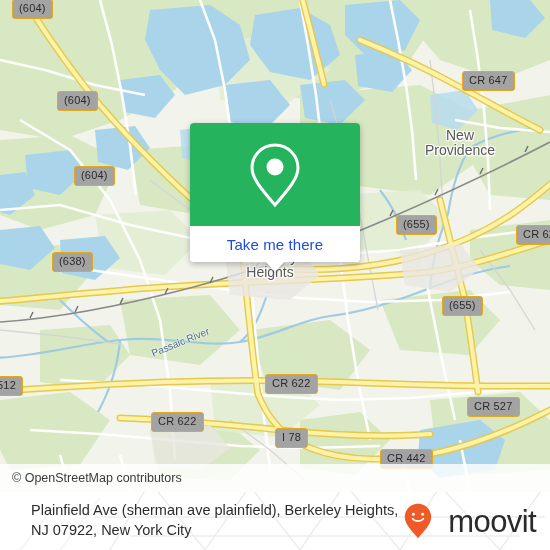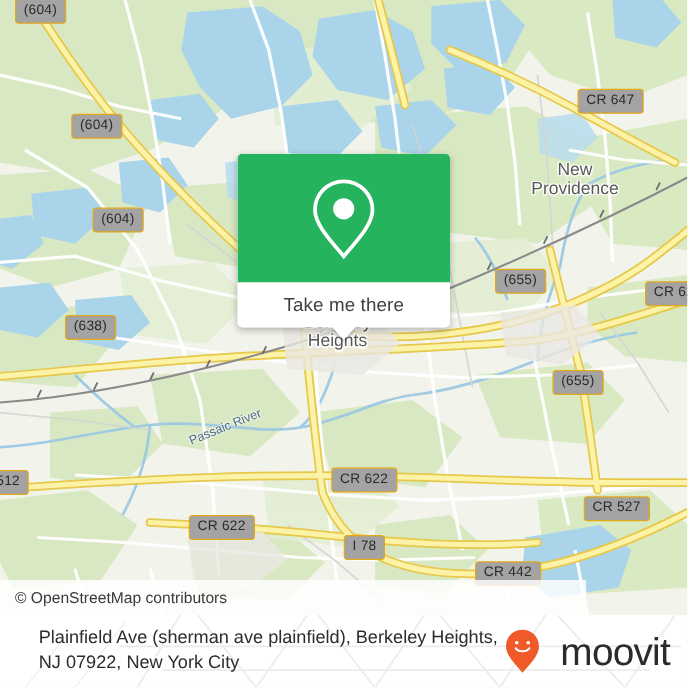--- a/index.html
+++ b/index.html
@@ -101,40 +101,40 @@
   .callout-bottom {
     height: 36px;
     background: #ffffff;
     display: flex;
     align-items: center;
     justify-content: center;
   }
   .callout-action {
     font-family: "Liberation Sans", sans-serif;
     font-size: 15px;
-    color: #404040;
+    color: #1d4ed8;
     letter-spacing: .1px;
   }
   .callout-tail {
     position: absolute;
     left: 265px;
     top: 261px;
     width: 0; height: 0;
     border-left: 10px solid transparent;
     border-right: 10px solid transparent;
     border-top: 11px solid #ffffff;
     filter: drop-shadow(0 2px 1px rgba(0,0,0,.18));
   }
 
   
   .attribution {
     position: absolute;
     left: 0;
     top: 464px;
-    width: 469px;
+    width: 550px;
     height: 28px;
     background: rgba(255,255,255,.82);
     display: flex;
     align-items: center;
   }
   .attribution span {
     font-family: "Liberation Sans", sans-serif;
     font-size: 12.5px;
     color: #3a3a3a;
     padding-left: 12px;

